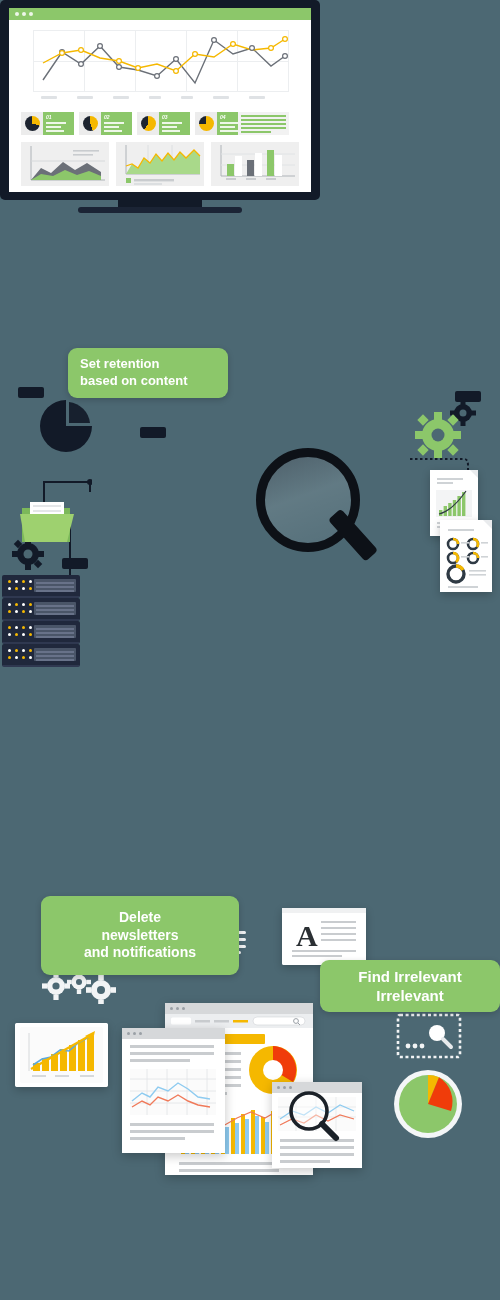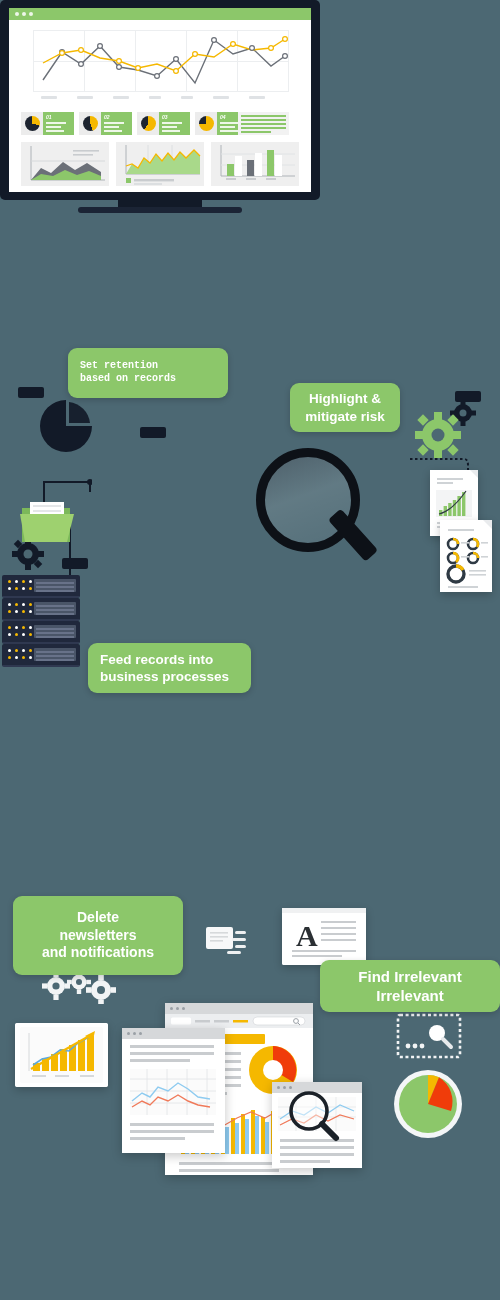--- a/index.html
+++ b/index.html
@@ -446,31 +446,23 @@
     </div>
     <div id="mon-stand"></div>
     <div id="mon-base"></div>
   </div>
 
   <div id="mag-top">
     <div class="glass"></div>
     <div class="handle"></div>
   </div>
 
-  <div class="pill l" style="left:68px;top:348px;width:160px;height:50px;font-size:10px;font-family:Liberation Mono, monospace;">
+  <div class="pill l" style="left:68px;top:348px;width:160px;height:50px;font-size:13px;">
     <span>Set retention</span>
-    <span>based on records</span>
-  </div>
-  <div class="pill c" style="left:290px;top:383px;width:110px;height:49px;font-size:13.5px;">
-    <span>Highlight &amp;</span>
-    <span>mitigate risk</span>
-  </div>
-  <div class="pill l" style="left:88px;top:643px;width:163px;height:50px;font-size:13.5px;">
-    <span>Feed records into</span>
-    <span>business processes</span>
+    <span>based on content</span>
   </div>
 
   <div id="gears-white">
     <svg width="82" height="34" viewBox="0 0 82 34">
       <g fill="#f2f4f5">
         <g transform="translate(14,16)">
           <circle r="9"></circle>
             <rect x="-2.6" y="-14" width="5.2" height="5.5"></rect>
             <rect x="-2.6" y="8.5" width="5.2" height="5.5"></rect>
           <rect x="-14" y="-2.6" width="5.5" height="5.2"></rect>
@@ -708,21 +700,21 @@
 
   <div id="piechart">
     <svg width="72" height="72" viewBox="0 0 72 72">
       <circle cx="36" cy="36" r="34" fill="#f4f6f7"></circle>
       <circle cx="36" cy="36" r="29" fill="#8cc76a"></circle>
       <path d="M36 36 L36 7 A29 29 0 0 1 47 9.2 Z" fill="#f5b800"></path>
       <path d="M36 36 L47 9.2 A29 29 0 0 1 59 43 Z" fill="#f03c0a"></path>
     </svg>
   </div>
 
-  <div class="pill c" style="left:13px;top:896px;width:170px;height:79px;font-size:14px;">
+  <div class="pill c" style="left:41px;top:896px;width:198px;height:79px;font-size:14px;">
     <span>Delete</span>
     <span>newsletters</span>
     <span>and notifications</span>
   </div>
   <div class="pill c" style="left:320px;top:960px;width:180px;height:52px;font-size:15px;">
     <span>Find Irrelevant</span>
     <span>Irrelevant</span>
   </div>
 
 </div>

